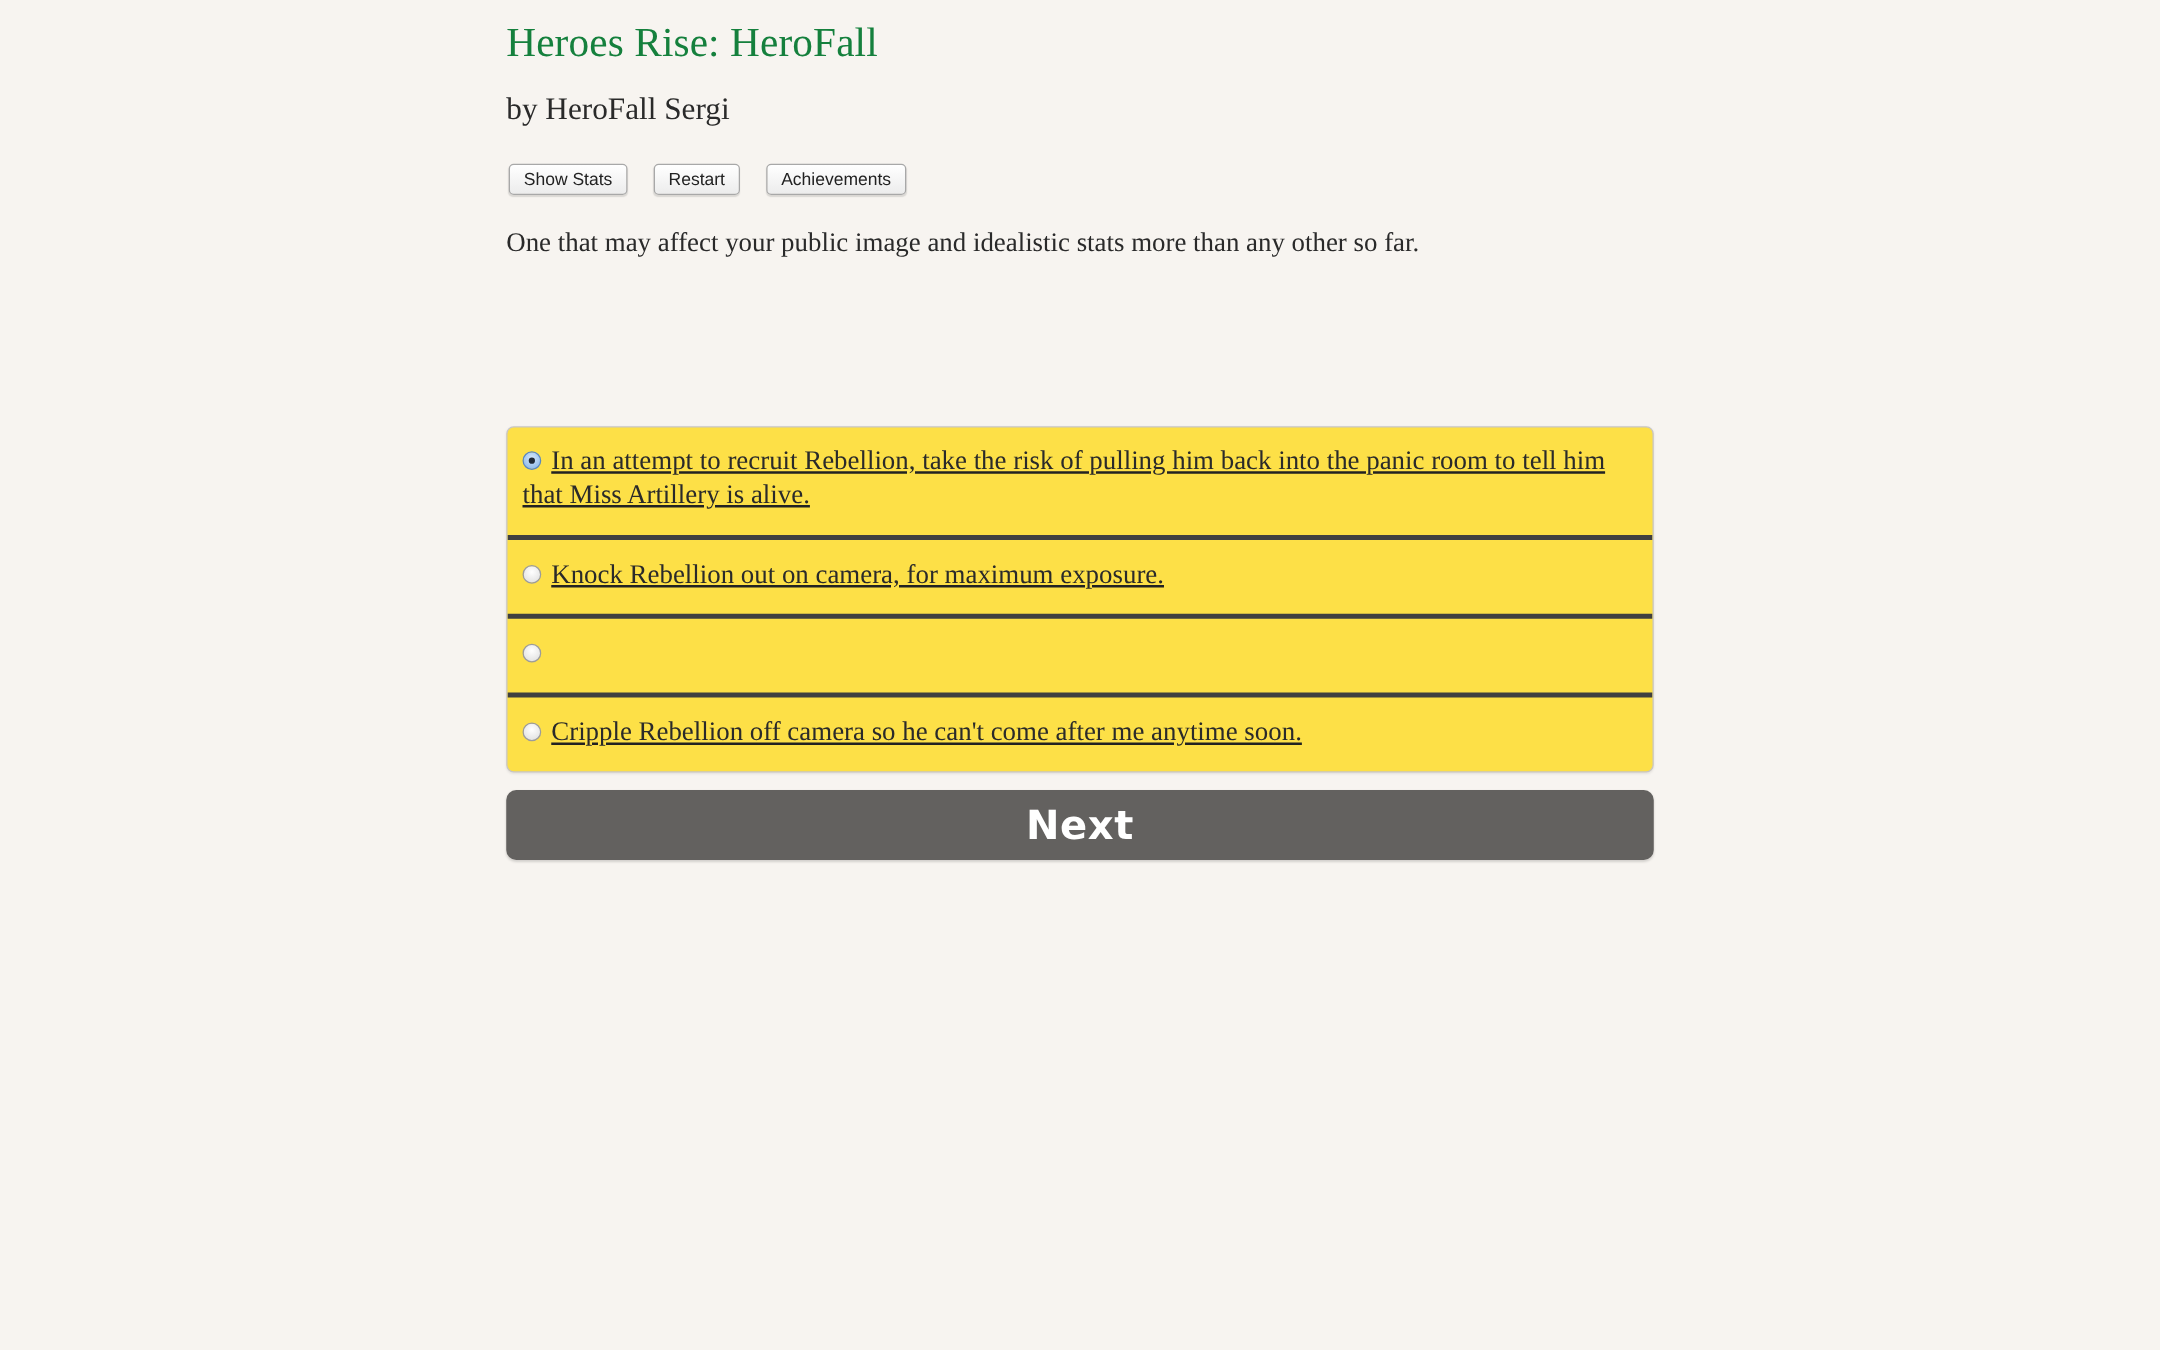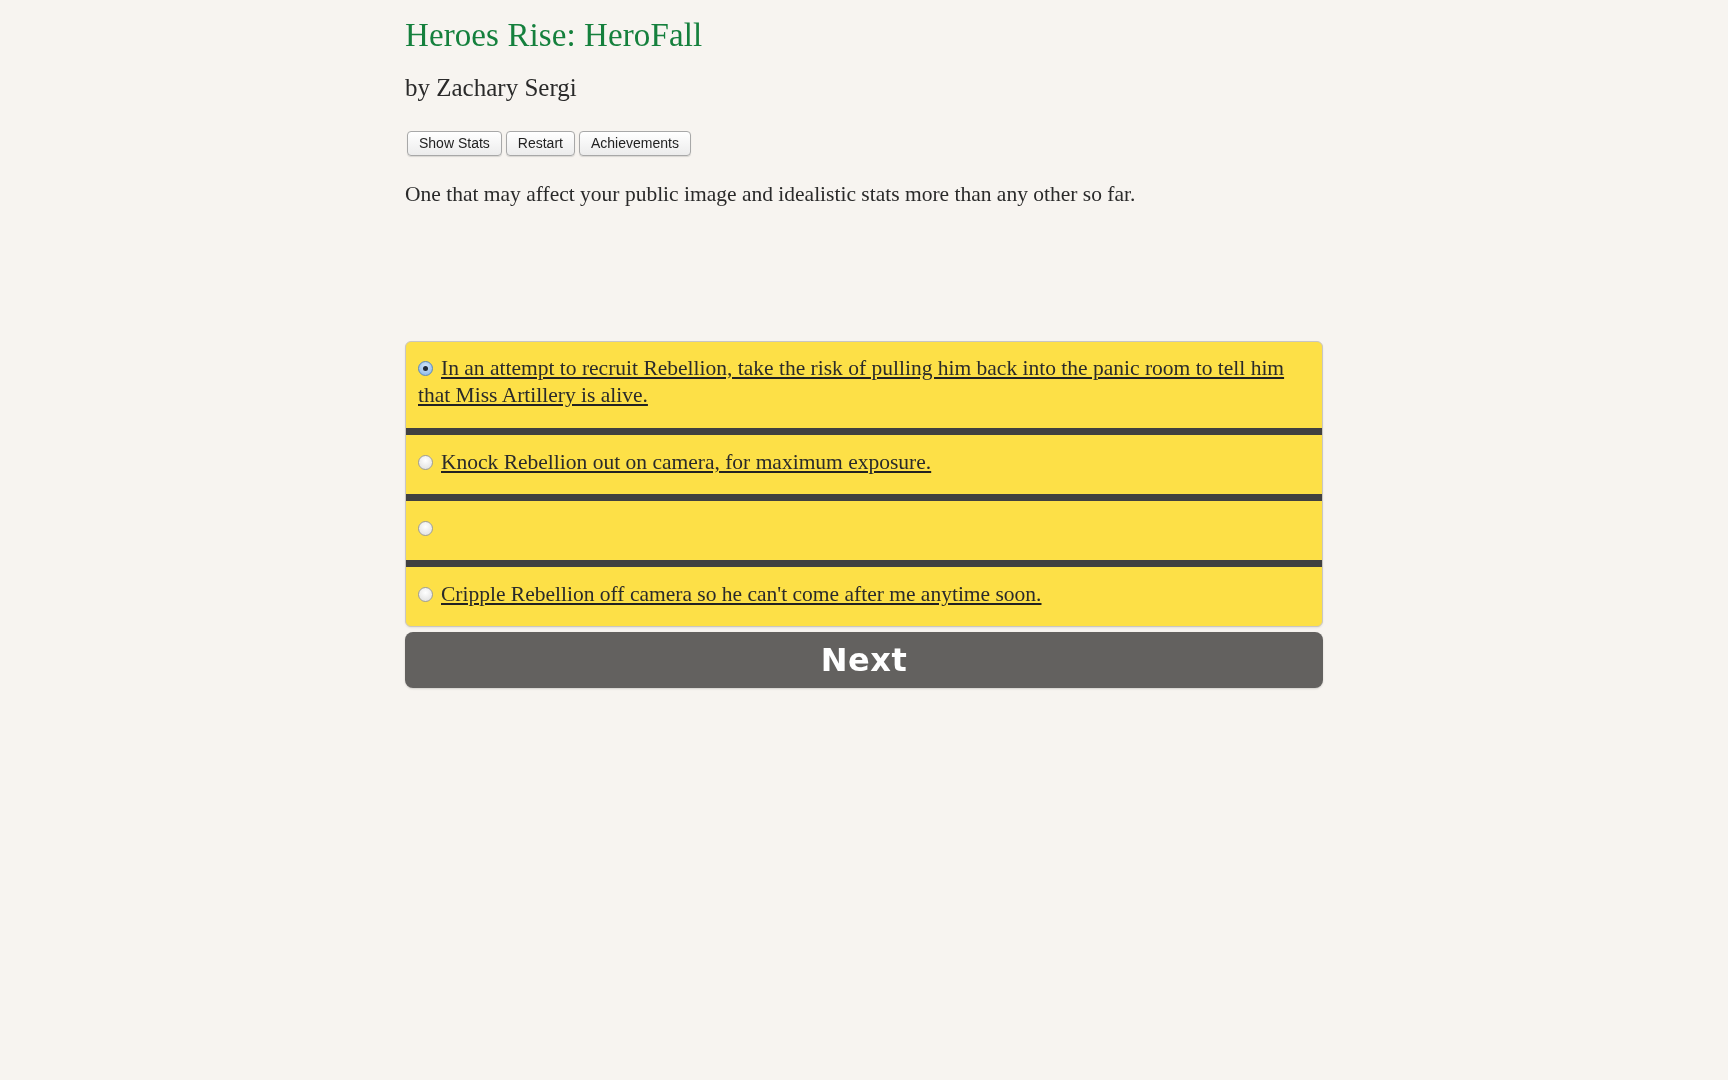--- a/index.html
+++ b/index.html
@@ -39,21 +39,21 @@
     font-size: 25px;
     font-weight: normal;
     color: #2a2a2a;
     white-space: nowrap;
   }
   .toolbar {
     position: absolute;
     left: 2px;
     top: 131px;
     display: flex;
-    gap: 4px;
+    gap: 21px;
   }
   .tool-btn {
     font-family: "Liberation Sans", "DejaVu Sans", sans-serif;
     font-size: 14px;
     color: #222;
     height: 25px;
     padding: 0 11px;
     border: 1px solid #a8a8a8;
     border-radius: 4px;
     background: linear-gradient(#ffffff, #ececec);
@@ -85,21 +85,21 @@
     overflow: hidden;
     text-decoration: underline;
   }
   .choice {
     display: block;
     position: relative;
     padding: 14px 14px 14px 12px;
     font-size: 21.5px;
     line-height: 27px;
     color: #2a2a2a;
-    border-top: 7px solid #404040;
+    border-top: 4px solid #404040;
     cursor: pointer;
   }
   .choice:first-child {
     border-top: none;
     padding-top: 13px;
     padding-bottom: 19px;
   }
   .choice.single {
     height: 31px;
     padding-top: 14px;
@@ -147,21 +147,21 @@
     letter-spacing: 0.5px;
     cursor: pointer;
     box-shadow: 0 1px 2px rgba(0,0,0,0.15);
   }
 </style>
 </head>
 <body>
 
 <div class="container">
   <h1 class="title">Heroes Rise: HeroFall</h1>
-  <h2 class="byline">by Zachary Sergi</h2>
+  <h2 class="byline">by HeroFall Sergi</h2>
 
   <div class="toolbar">
     <button class="tool-btn">Show Stats</button>
     <button class="tool-btn">Restart</button>
     <button class="tool-btn">Achievements</button>
   </div>
 
   <div class="text-block">
     <p>One that may affect your public image and idealistic stats more than any other so far.</p>
   </div>

